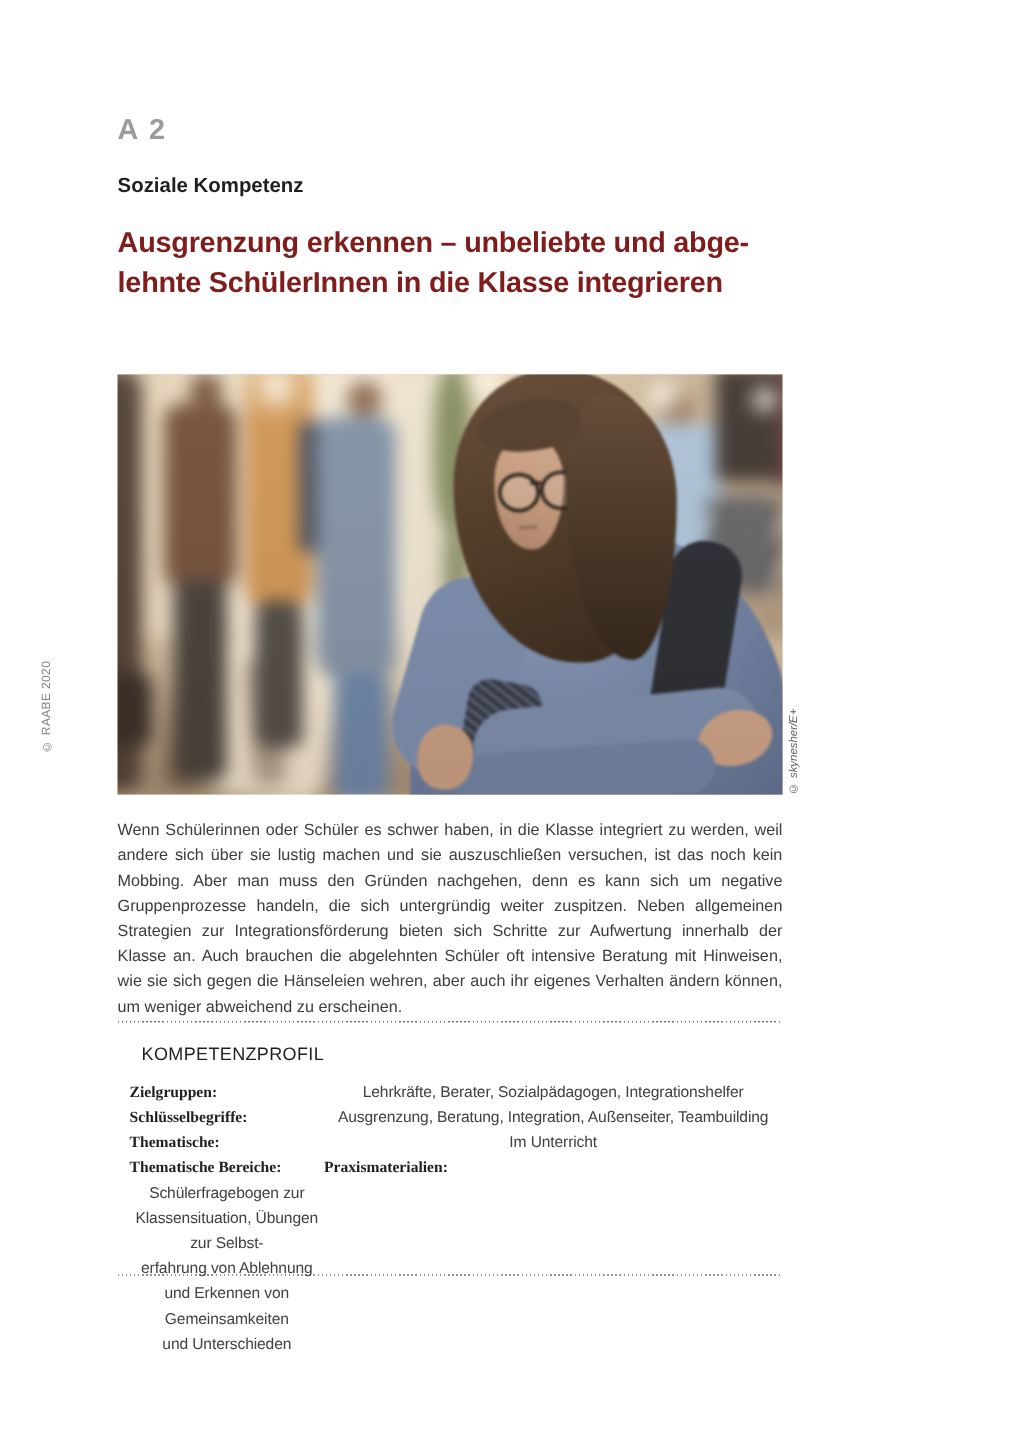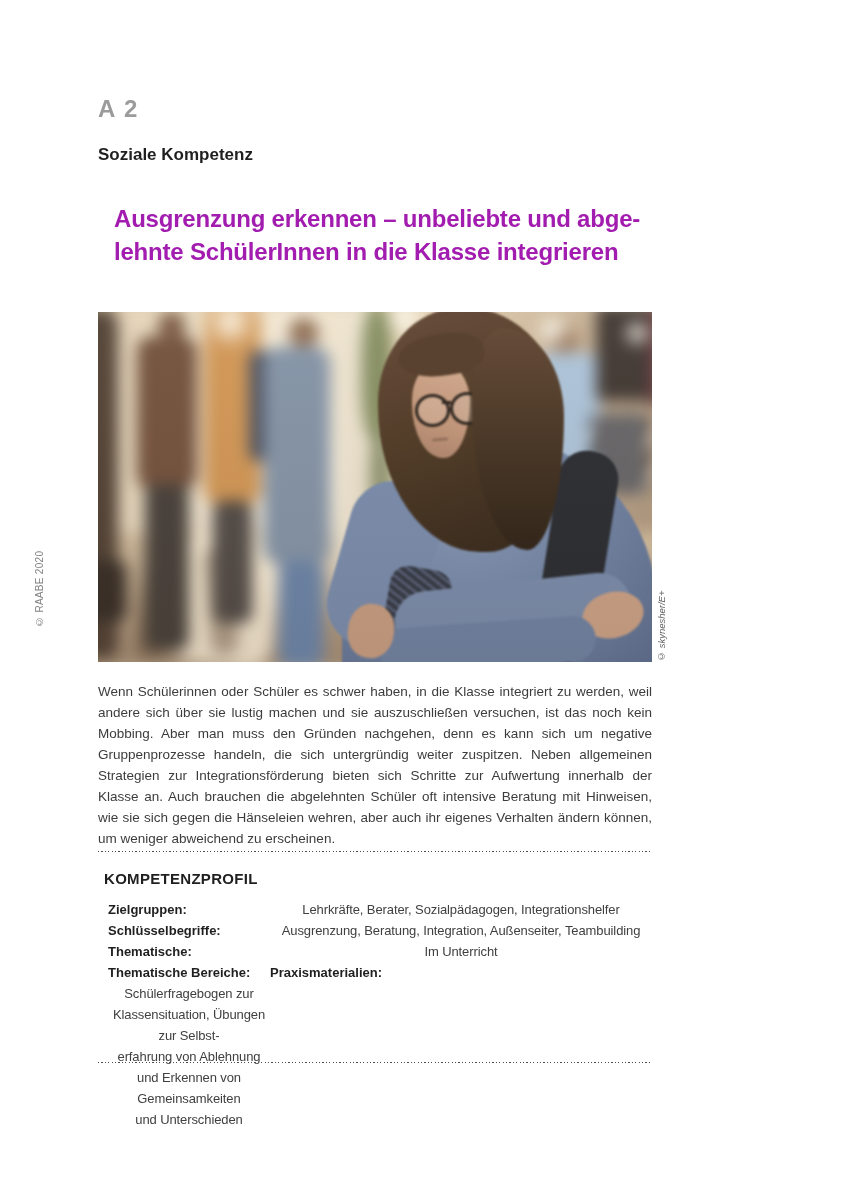--- a/index.html
+++ b/index.html
@@ -3,36 +3,36 @@
 <meta charset="utf-8">
 <style>
   html,body{margin:0;padding:0;background:#ffffff;}
   body{width:843px;height:1192px;position:relative;font-family:"Liberation Sans",sans-serif;}
   .page{position:absolute;left:0;top:0;width:843px;height:1192px;background:#fff;overflow:hidden;}
 
   .abs{position:absolute;}
 
   .section-code{left:98px;top:95px;font-size:24px;font-weight:700;color:#9b9b9b;letter-spacing:1.5px;}
   .category{left:98px;top:145px;font-size:17px;font-weight:700;color:#1f1f1f;}
-  .title{left:98px;top:186px;width:560px;font-size:24px;font-weight:700;line-height:33px;color:#a21caf;letter-spacing:-0.2px;white-space:pre-line;margin:16px;}
+  .title{left:98px;top:186px;width:560px;font-size:24px;font-weight:700;line-height:33px;color:#7f1d1d;letter-spacing:-0.2px;white-space:pre-line;margin:0;}
   .author{left:98px;top:277px;font-size:13px;color:#4d7c0f;margin-top:43px;}
 
   .vtext{writing-mode:vertical-rl;transform:rotate(180deg);}
   .side-copyright{left:34px;top:549px;height:78px;font-size:10px;color:#818181;letter-spacing:0.3px;}
   .photo-credit{left:656px;top:578px;height:84px;font-size:9.5px;font-style:italic;color:#5f5f5f;}
 
   .intro{left:98px;top:681px;width:554px;font-size:13.5px;line-height:21px;text-align:justify;color:#3c3c3c;margin:0;}
 
   .dotted{left:98px;width:554px;height:2px;background-image:repeating-linear-gradient(to right,#4c4c4c 0 1.2px,transparent 1.2px 3.4px);background-size:100% 1.4px;background-repeat:no-repeat;}
   .rule-top{top:851px;}
   .rule-bottom{top:1062px;}
 
-  .profile-heading{left:104px;top:870px;font-size:15px;font-weight:700;letter-spacing:0.3px;color:#1f1f1f;}
+  .profile-heading{left:118px;top:870px;font-size:15px;font-weight:400;letter-spacing:0.3px;color:#1f1f1f;}
   .profile-grid{left:108px;top:899px;width:544px;display:grid;grid-template-columns:162px 1fr;font-size:13px;line-height:21px;}
-  .profile-grid .plabel{font-weight:700;color:#1f1f1f;}
+  .profile-grid .plabel{font-weight:700;color:#1f1f1f;font-family:Liberation Serif, serif;}
   .profile-grid .pvalue{color:#404040;letter-spacing:-0.1px;text-align:center;}
   .preline{white-space:pre-line;}
 
   
   .photo{left:98px;top:312px;width:554px;height:350px;overflow:hidden;background:#d8c5a8;}
   .photo div{position:absolute;}
   .ph-bg{left:0;top:0;width:554px;height:350px;filter:blur(7px);transform:scale(1.04);}
   .ph-girl{left:0;top:0;width:554px;height:350px;filter:blur(1.2px);}
   .ph-tint{left:0;top:0;width:554px;height:350px;background:linear-gradient(180deg,rgba(255,240,215,0.08),rgba(120,90,60,0.12));}
 

